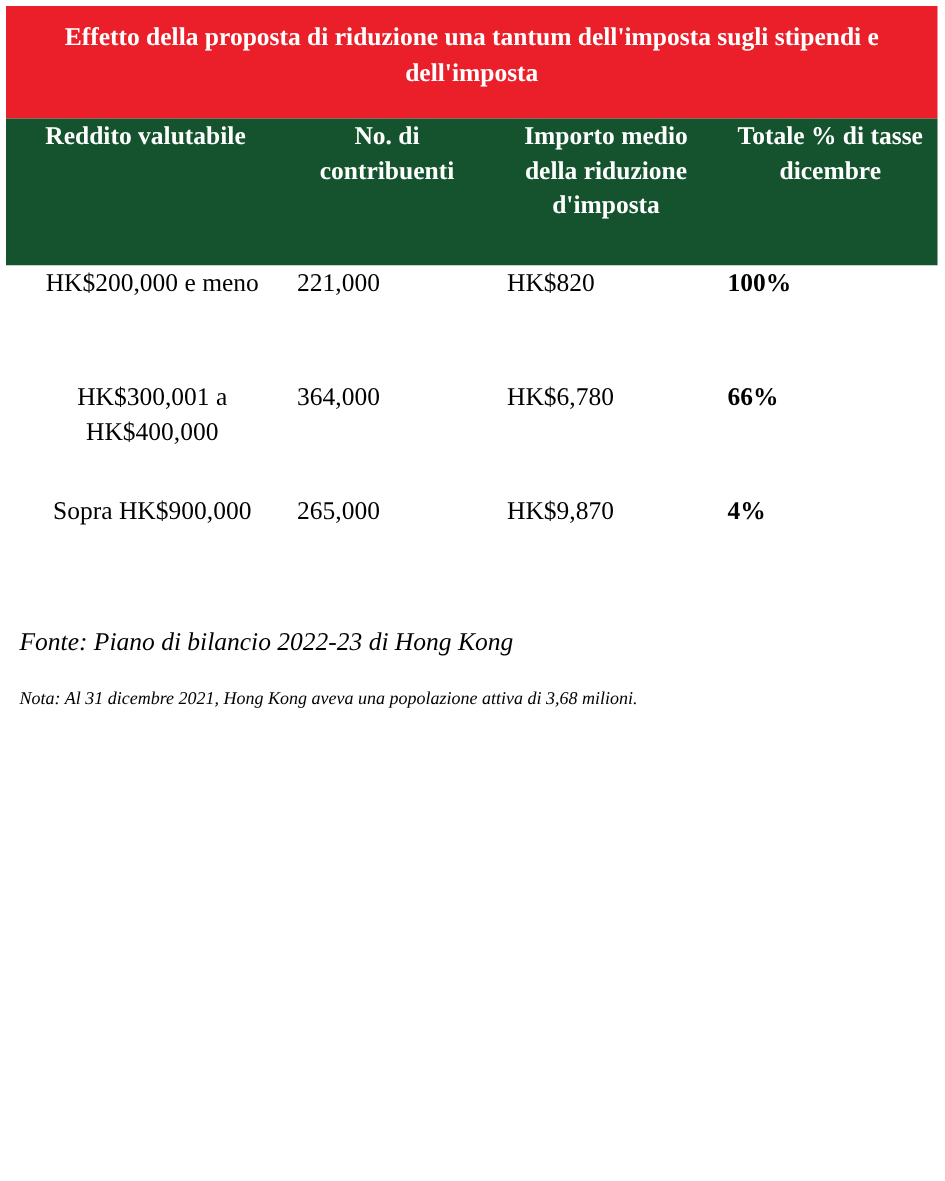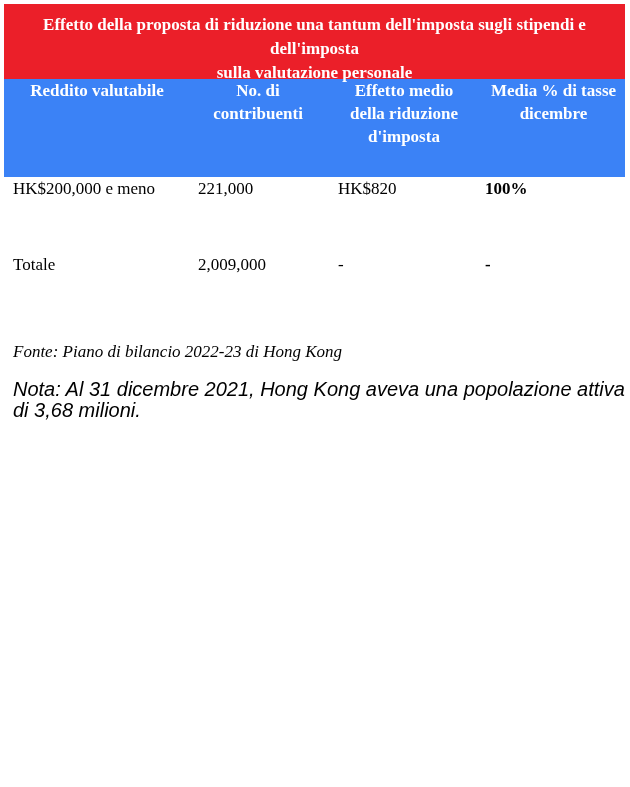--- a/index.html
+++ b/index.html
@@ -34,93 +34,92 @@
     table-layout: fixed;
     width: 621px;
     margin: 0 0 0 4px;
   }
   table.taxtable th, table.taxtable td {
     box-sizing: border-box;
     border: none;
     padding: 0;
   }
   thead th {
-    background: #3b82f6;
+    background: #14532d;
     color: #ffffff;
     font-weight: bold;
     font-size: 17px;
     line-height: 23px;
     height: 98px;
     vertical-align: top;
     padding-top: 14px;
     text-align: center;
   }
   tbody td {
     font-size: 17px;
     line-height: 23px;
     height: 76px;
     vertical-align: top;
     padding-top: 8px;
     text-align: left;
     background: #ffffff;
   }
-  tbody td.c1 { padding-left: 9px; }
+  tbody td.c1 { padding-left: 9px; text-align: center; }
   tbody td.c2 { padding-left: 8px; margin-top: 37px; }
   tbody td.c3 { padding-left: 12px; }
   tbody td.c4 { padding-left: 3px; font-weight: bold; }
   .footer {
     margin-left: 13px;
   }
   .fonte {
     margin-top: 11px;
     font-style: italic;
     font-size: 17px;
     line-height: 23px;
   }
   .nota {
     margin-top: 16px;
-    font-family: Liberation Sans, sans-serif;
+    font-family: Liberation Serif, serif;
     font-style: italic;
-    font-size: 20px;
+    font-size: 12px;
     line-height: 21px;
   }
 </style>
 </head>
 <body>
 
 <div class="sheet">
 
   <div class="banner">
     <div>Effetto della proposta di riduzione una tantum dell'imposta sugli stipendi e dell'imposta</div>
-    <div>sulla valutazione personale</div>
   </div>
 
   <table class="taxtable">
     <colgroup>
       <col style="width:186px">
       <col style="width:136px">
       <col style="width:156px">
       <col style="width:143px">
     </colgroup>
     <thead>
       <tr>
           <th>
             <div>Reddito valutabile</div>
           </th>
           <th>
             <div>No. di</div>
             <div>contribuenti</div>
           </th>
           <th>
-            <div>Effetto medio</div>
+            <div>Importo medio</div>
             <div>della riduzione</div>
             <div>d'imposta</div>
           </th>
           <th>
-            <div>Media % di tasse</div>
+            <div>Totale % di tasse</div>
             <div>dicembre</div>
           </th>
         </tr>
     </thead>
     <tbody>
         <tr>
           <td class="c1">
             <div>HK$200,000 e meno</div>
           </td>
           <td class="c2">
@@ -128,30 +127,45 @@
           </td>
           <td class="c3">
             <div>HK$820</div>
           </td>
           <td class="c4">
             <div>100%</div>
           </td>
         </tr>
         <tr>
           <td class="c1">
-            <div>Totale</div>
+            <div>HK$300,001 a</div>
+            <div>HK$400,000</div>
           </td>
           <td class="c2">
-            <div>2,009,000</div>
+            <div>364,000</div>
           </td>
           <td class="c3">
-            <div>-</div>
+            <div>HK$6,780</div>
           </td>
           <td class="c4">
-            <div>-</div>
+            <div>66%</div>
+          </td>
+        </tr>
+        <tr>
+          <td class="c1">
+            <div>Sopra HK$900,000</div>
+          </td>
+          <td class="c2">
+            <div>265,000</div>
+          </td>
+          <td class="c3">
+            <div>HK$9,870</div>
+          </td>
+          <td class="c4">
+            <div>4%</div>
           </td>
         </tr>
       </tbody>
   </table>
 
   <div class="footer">
     <div class="fonte">Fonte: Piano di bilancio 2022-23 di Hong Kong</div>
     <div class="nota">Nota: Al 31 dicembre 2021, Hong Kong aveva una popolazione attiva di 3,68 milioni.</div>
   </div>
 

